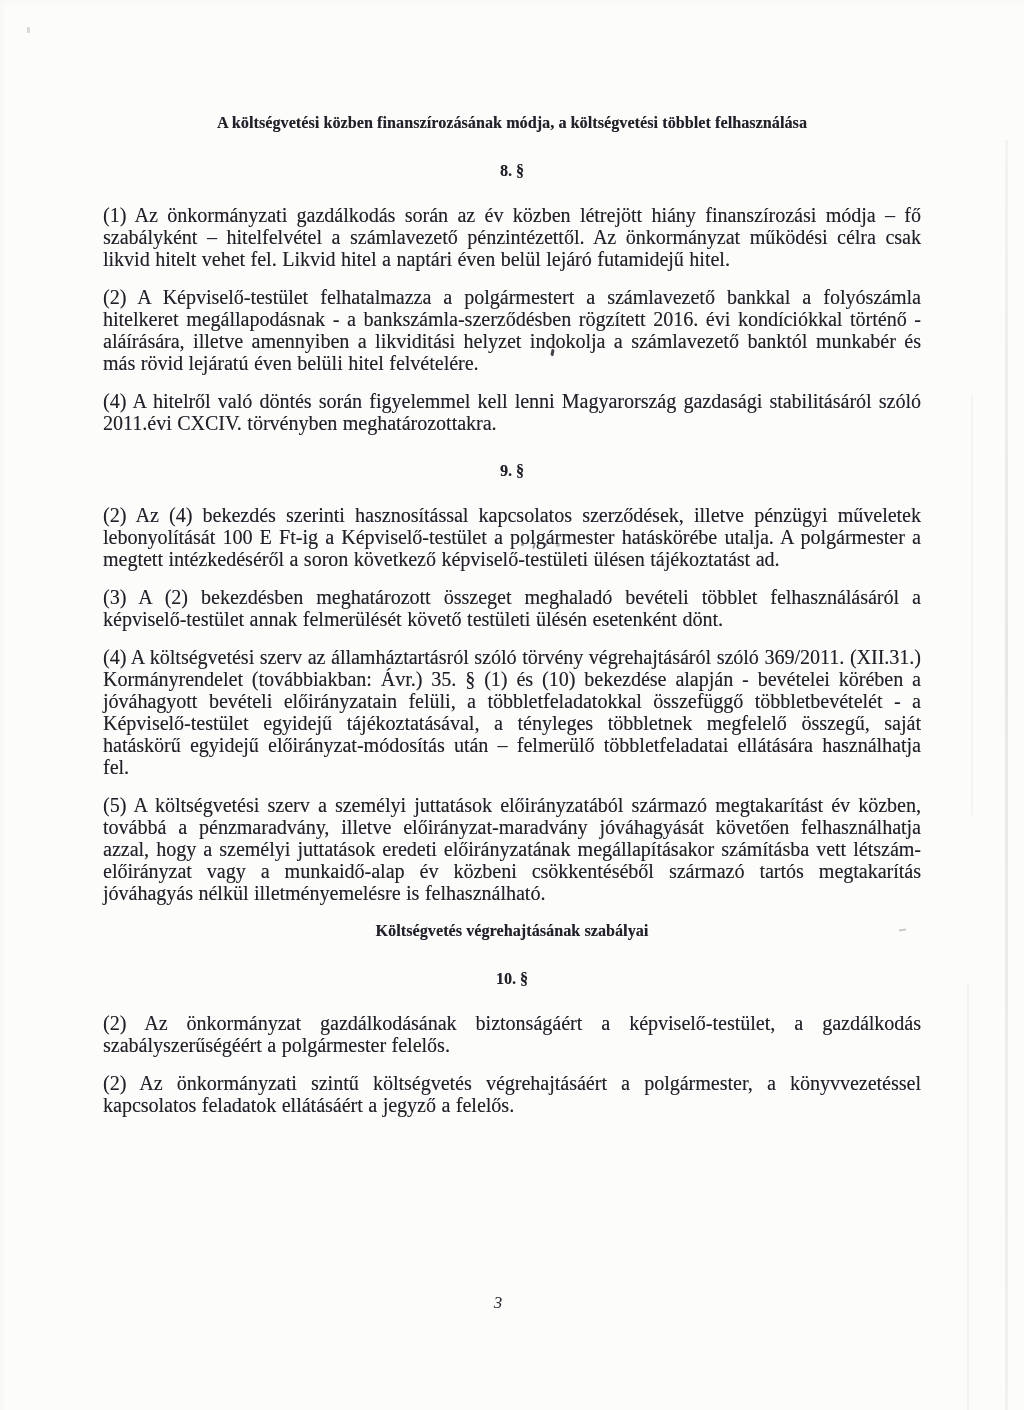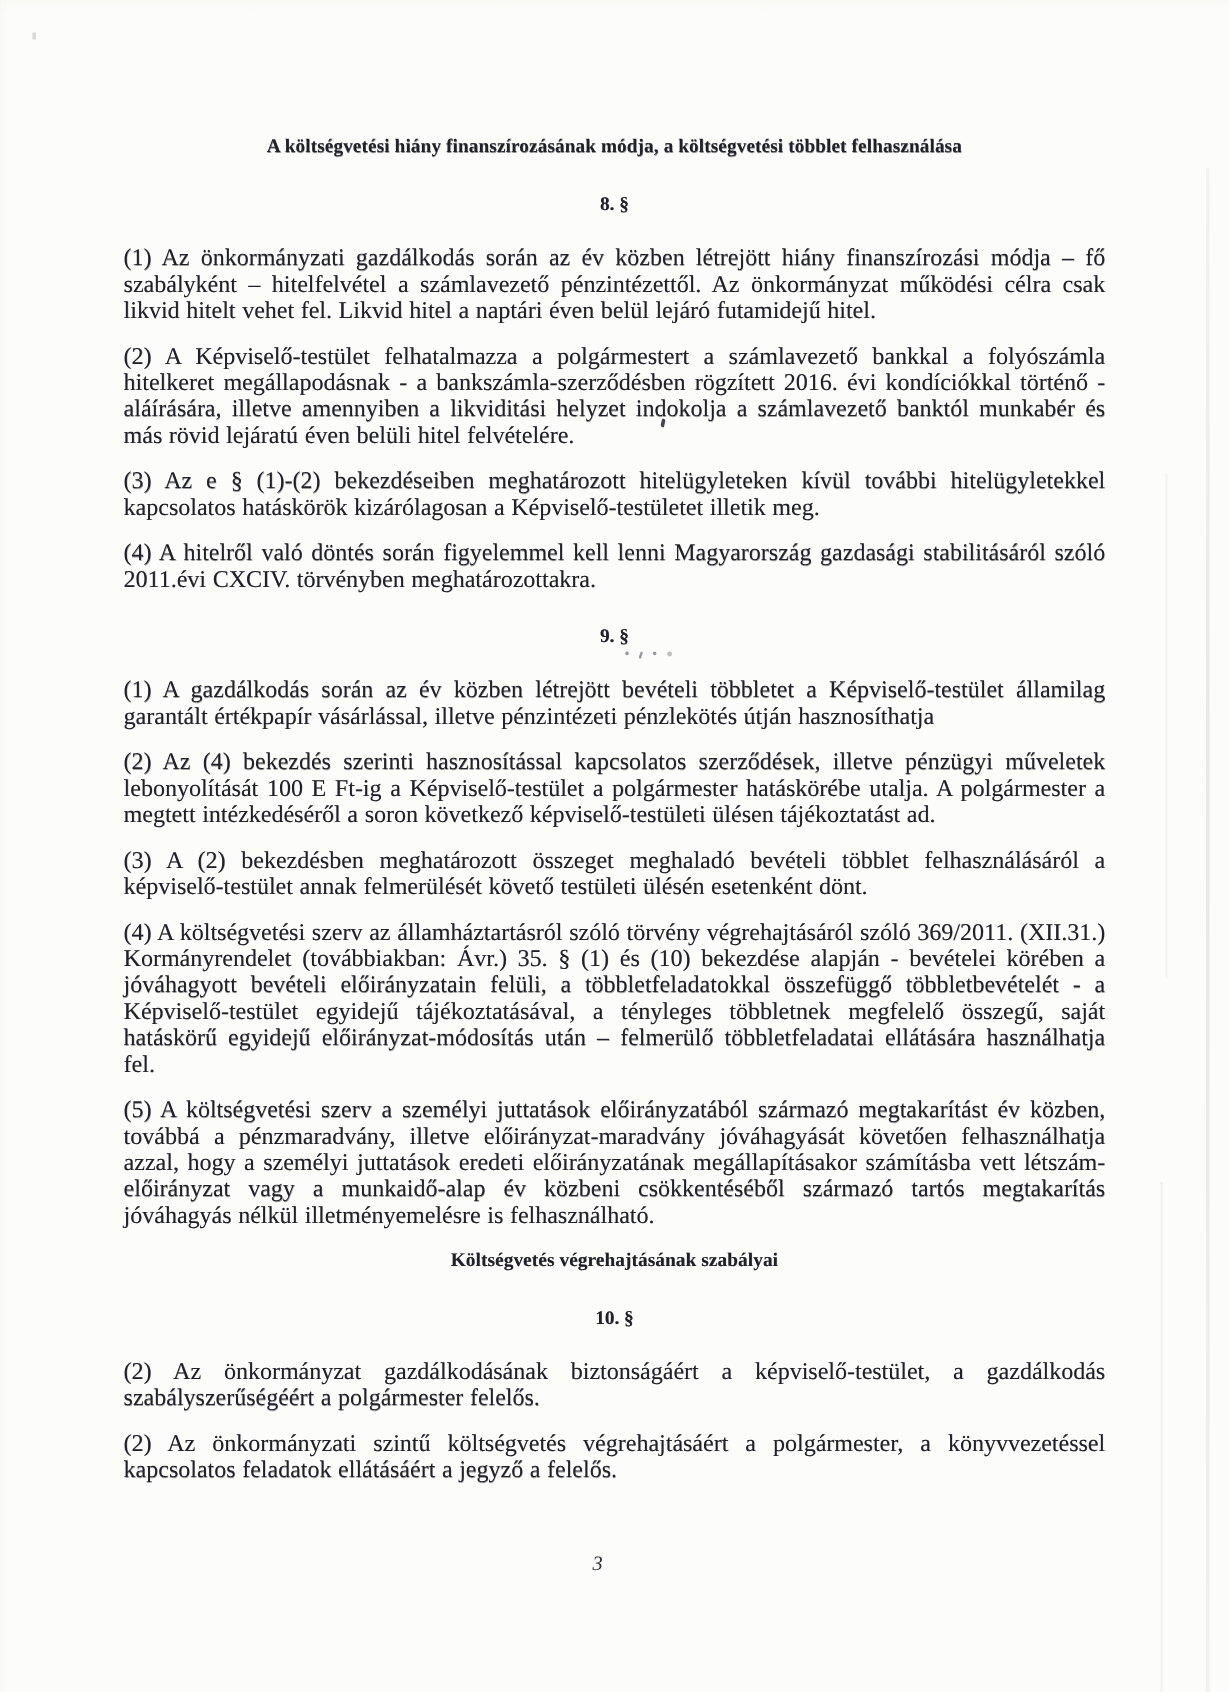--- a/index.html
+++ b/index.html
@@ -111,32 +111,30 @@
     border-radius: 1px;
   }
 </style>
 </head>
 <body>
 
 <div class="scan-page">
 
   <div class="content">
 
-    <h1 class="doc-heading">A költségvetési hiány finanszírozásának módja, a költségvetési többlet felhasználása</h1>
+    <h1 class="doc-heading">A költségvetési közben finanszírozásának módja, a költségvetési többlet felhasználása</h1>
 
     <div class="section-number">8. §</div>
 
     <p class="para">(1) Az önkormányzati gazdálkodás során az év közben létrejött hiány finanszírozási módja – fő szabályként – hitelfelvétel a számlavezető pénzintézettől. Az önkormányzat működési célra csak likvid hitelt vehet fel. Likvid hitel a naptári éven belül lejáró futamidejű hitel.</p>
     <p class="para">(2) A Képviselő-testület felhatalmazza a polgármestert a számlavezető bankkal a folyószámla hitelkeret megállapodásnak - a bankszámla-szerződésben rögzített 2016. évi kondíciókkal történő - aláírására, illetve amennyiben a likviditási helyzet indokolja a számlavezető banktól munkabér és más rövid lejáratú éven belüli hitel felvételére.</p>
-    <p class="para">(3) Az e § (1)-(2) bekezdéseiben meghatározott hitelügyleteken kívül további hitelügyletekkel kapcsolatos hatáskörök kizárólagosan a Képviselő-testületet illetik meg.</p>
     <p class="para">(4) A hitelről való döntés során figyelemmel kell lenni Magyarország gazdasági stabilitásáról szóló 2011.évi CXCIV. törvényben meghatározottakra.</p>
 
     <div class="section-number">9. §</div>
 
-    <p class="para">(1) A gazdálkodás során az év közben létrejött bevételi többletet a Képviselő-testület államilag garantált értékpapír vásárlással, illetve pénzintézeti pénzlekötés útján hasznosíthatja</p>
     <p class="para">(2) Az (4) bekezdés szerinti hasznosítással kapcsolatos szerződések, illetve pénzügyi műveletek lebonyolítását 100 E Ft-ig a Képviselő-testület a polgármester hatáskörébe utalja. A polgármester a megtett intézkedéséről a soron következő képviselő-testületi ülésen tájékoztatást ad.</p>
     <p class="para">(3) A (2) bekezdésben meghatározott összeget meghaladó bevételi többlet felhasználásáról a képviselő-testület annak felmerülését követő testületi ülésén esetenként dönt.</p>
     <p class="para">(4) A költségvetési szerv az államháztartásról szóló törvény végrehajtásáról szóló 369/2011. (XII.31.) Kormányrendelet (továbbiakban: Ávr.) 35. § (1) és (10) bekezdése alapján - bevételei körében a jóváhagyott bevételi előirányzatain felüli, a többletfeladatokkal összefüggő többletbevételét - a Képviselő-testület egyidejű tájékoztatásával, a tényleges többletnek megfelelő összegű, saját hatáskörű egyidejű előirányzat-módosítás után – felmerülő többletfeladatai ellátására használhatja fel.</p>
     <p class="para">(5) A költségvetési szerv a személyi juttatások előirányzatából származó megtakarítást év közben, továbbá a pénzmaradvány, illetve előirányzat-maradvány jóváhagyását követően felhasználhatja azzal, hogy a személyi juttatások eredeti előirányzatának megállapításakor számításba vett létszám-előirányzat vagy a munkaidő-alap év közbeni csökkentéséből származó tartós megtakarítás jóváhagyás nélkül illetményemelésre is felhasználható.</p>
 
     <h2 class="doc-heading heading-exec">Költségvetés végrehajtásának szabályai</h2>
 
     <div class="section-number">10. §</div>
 
     <p class="para">(2) Az önkormányzat gazdálkodásának biztonságáért a képviselő-testület, a gazdálkodás szabályszerűségéért a polgármester felelős.</p>

